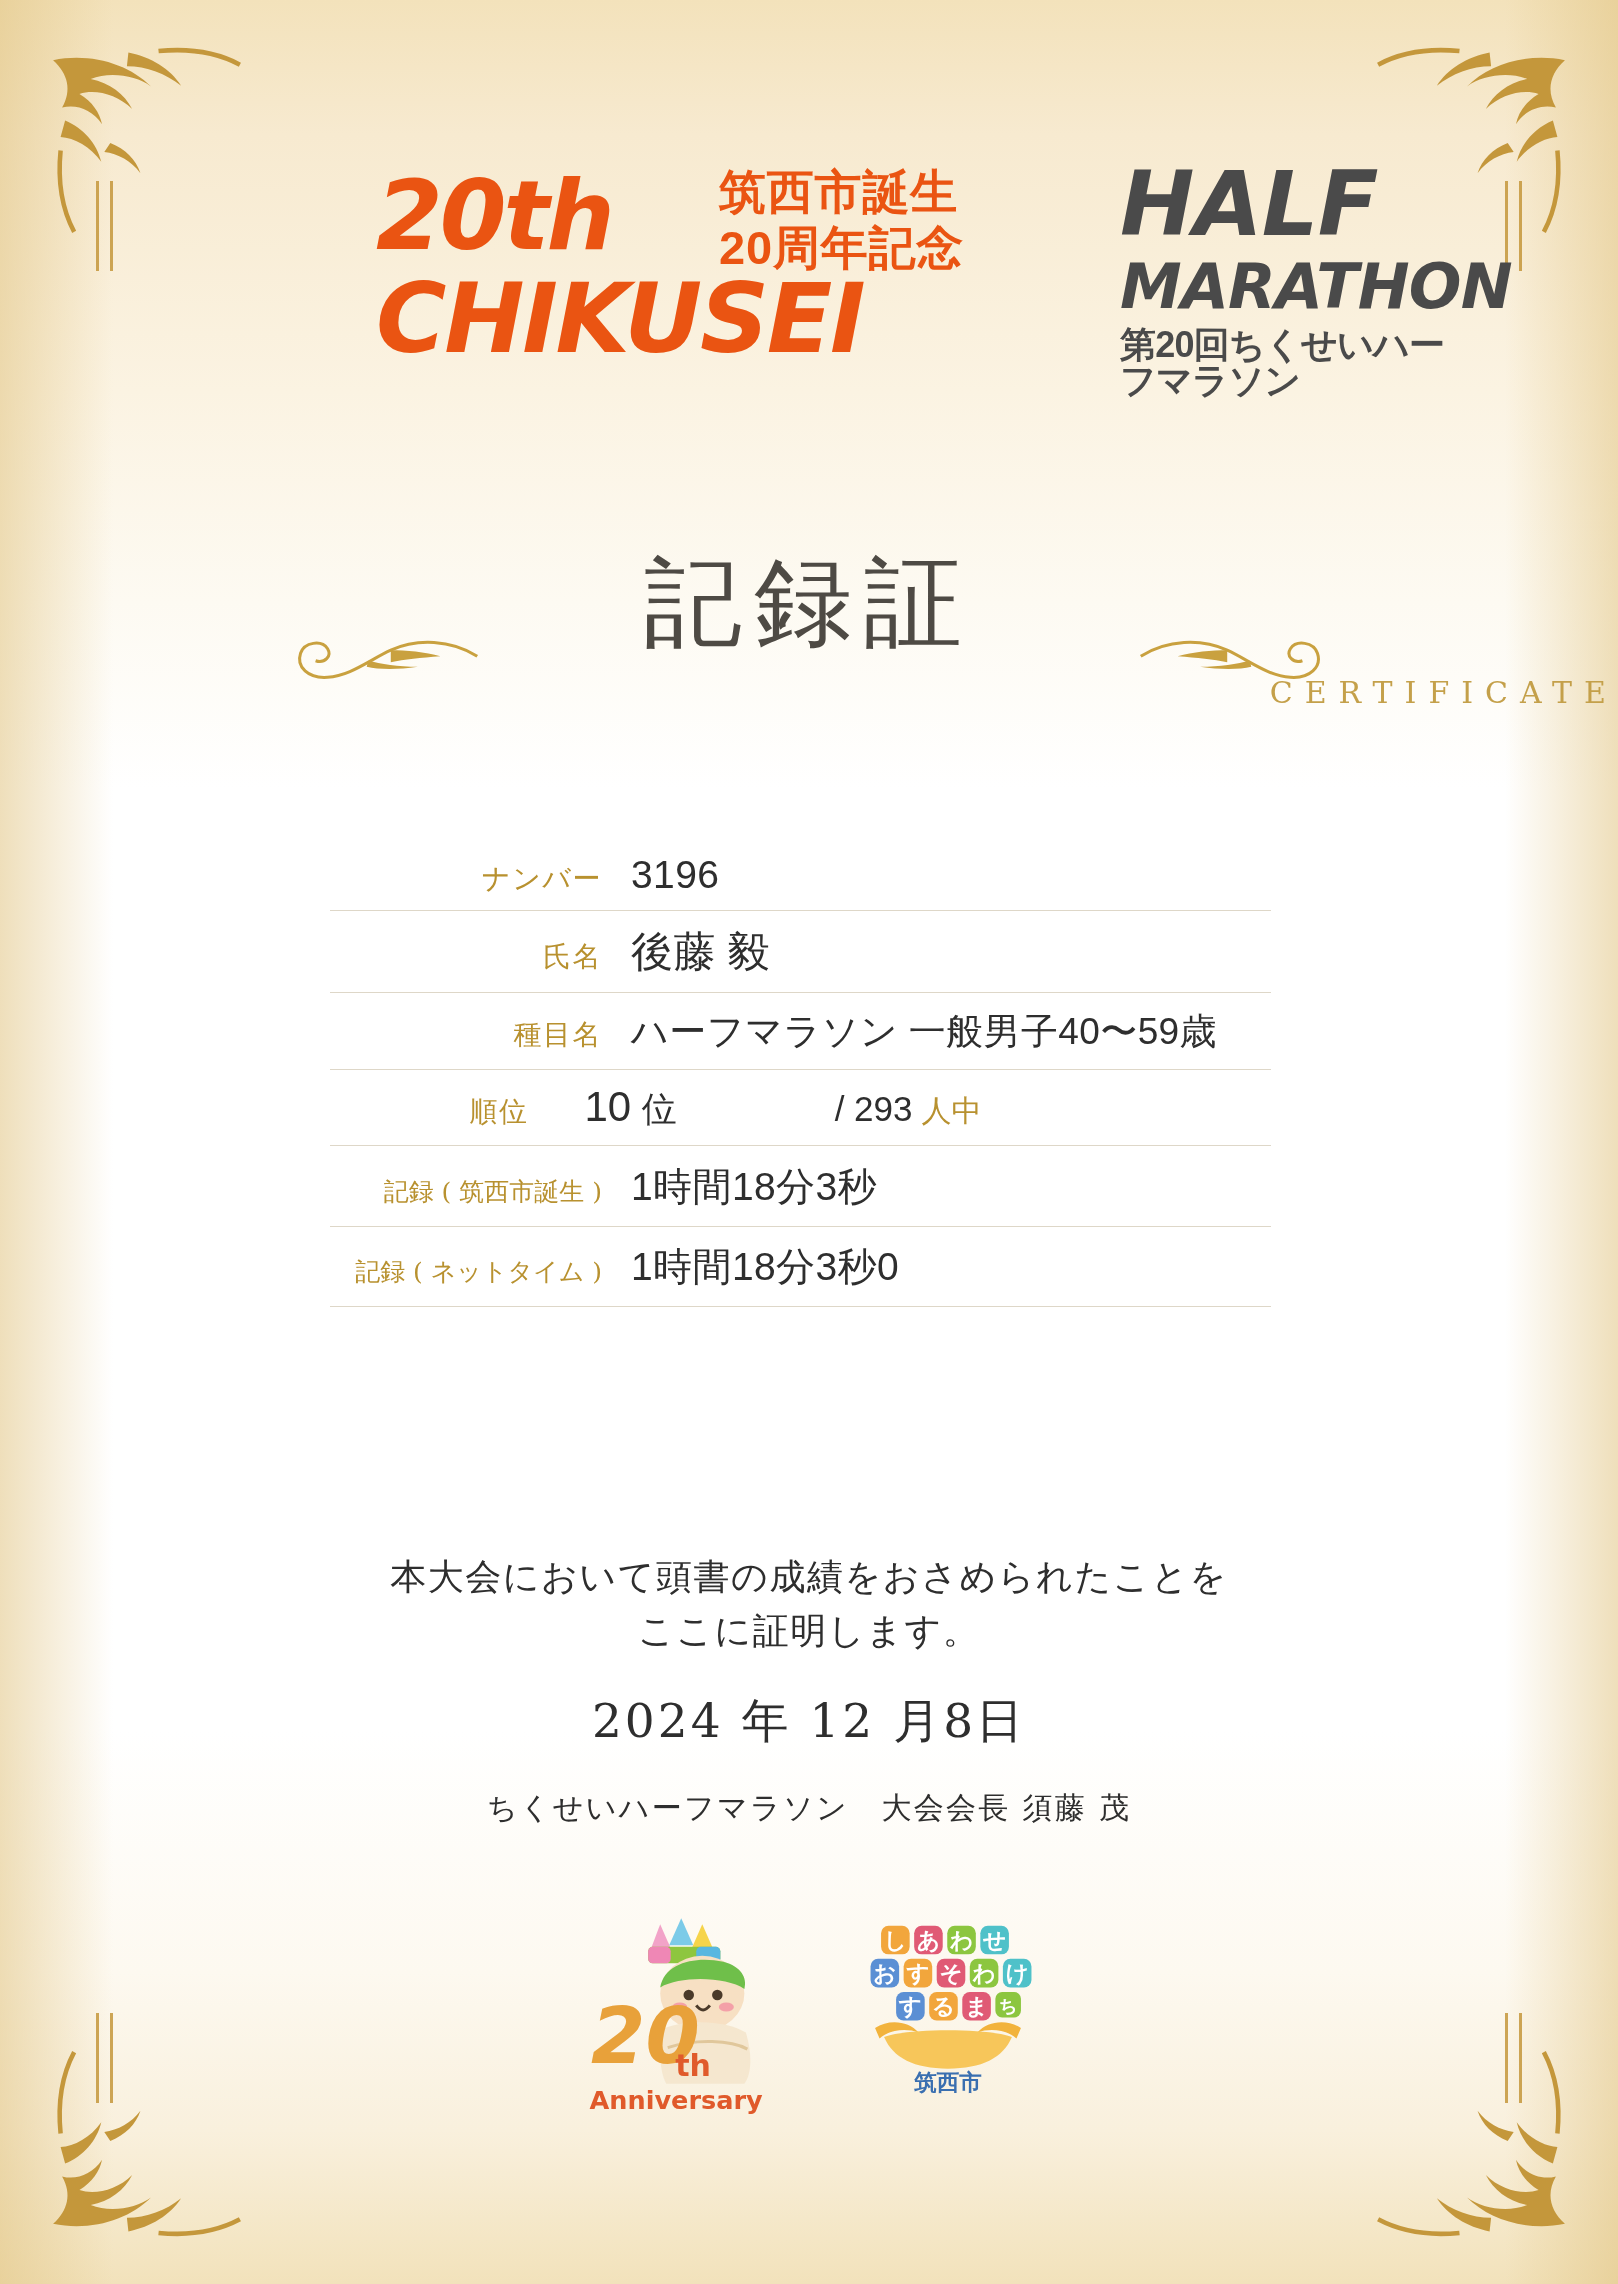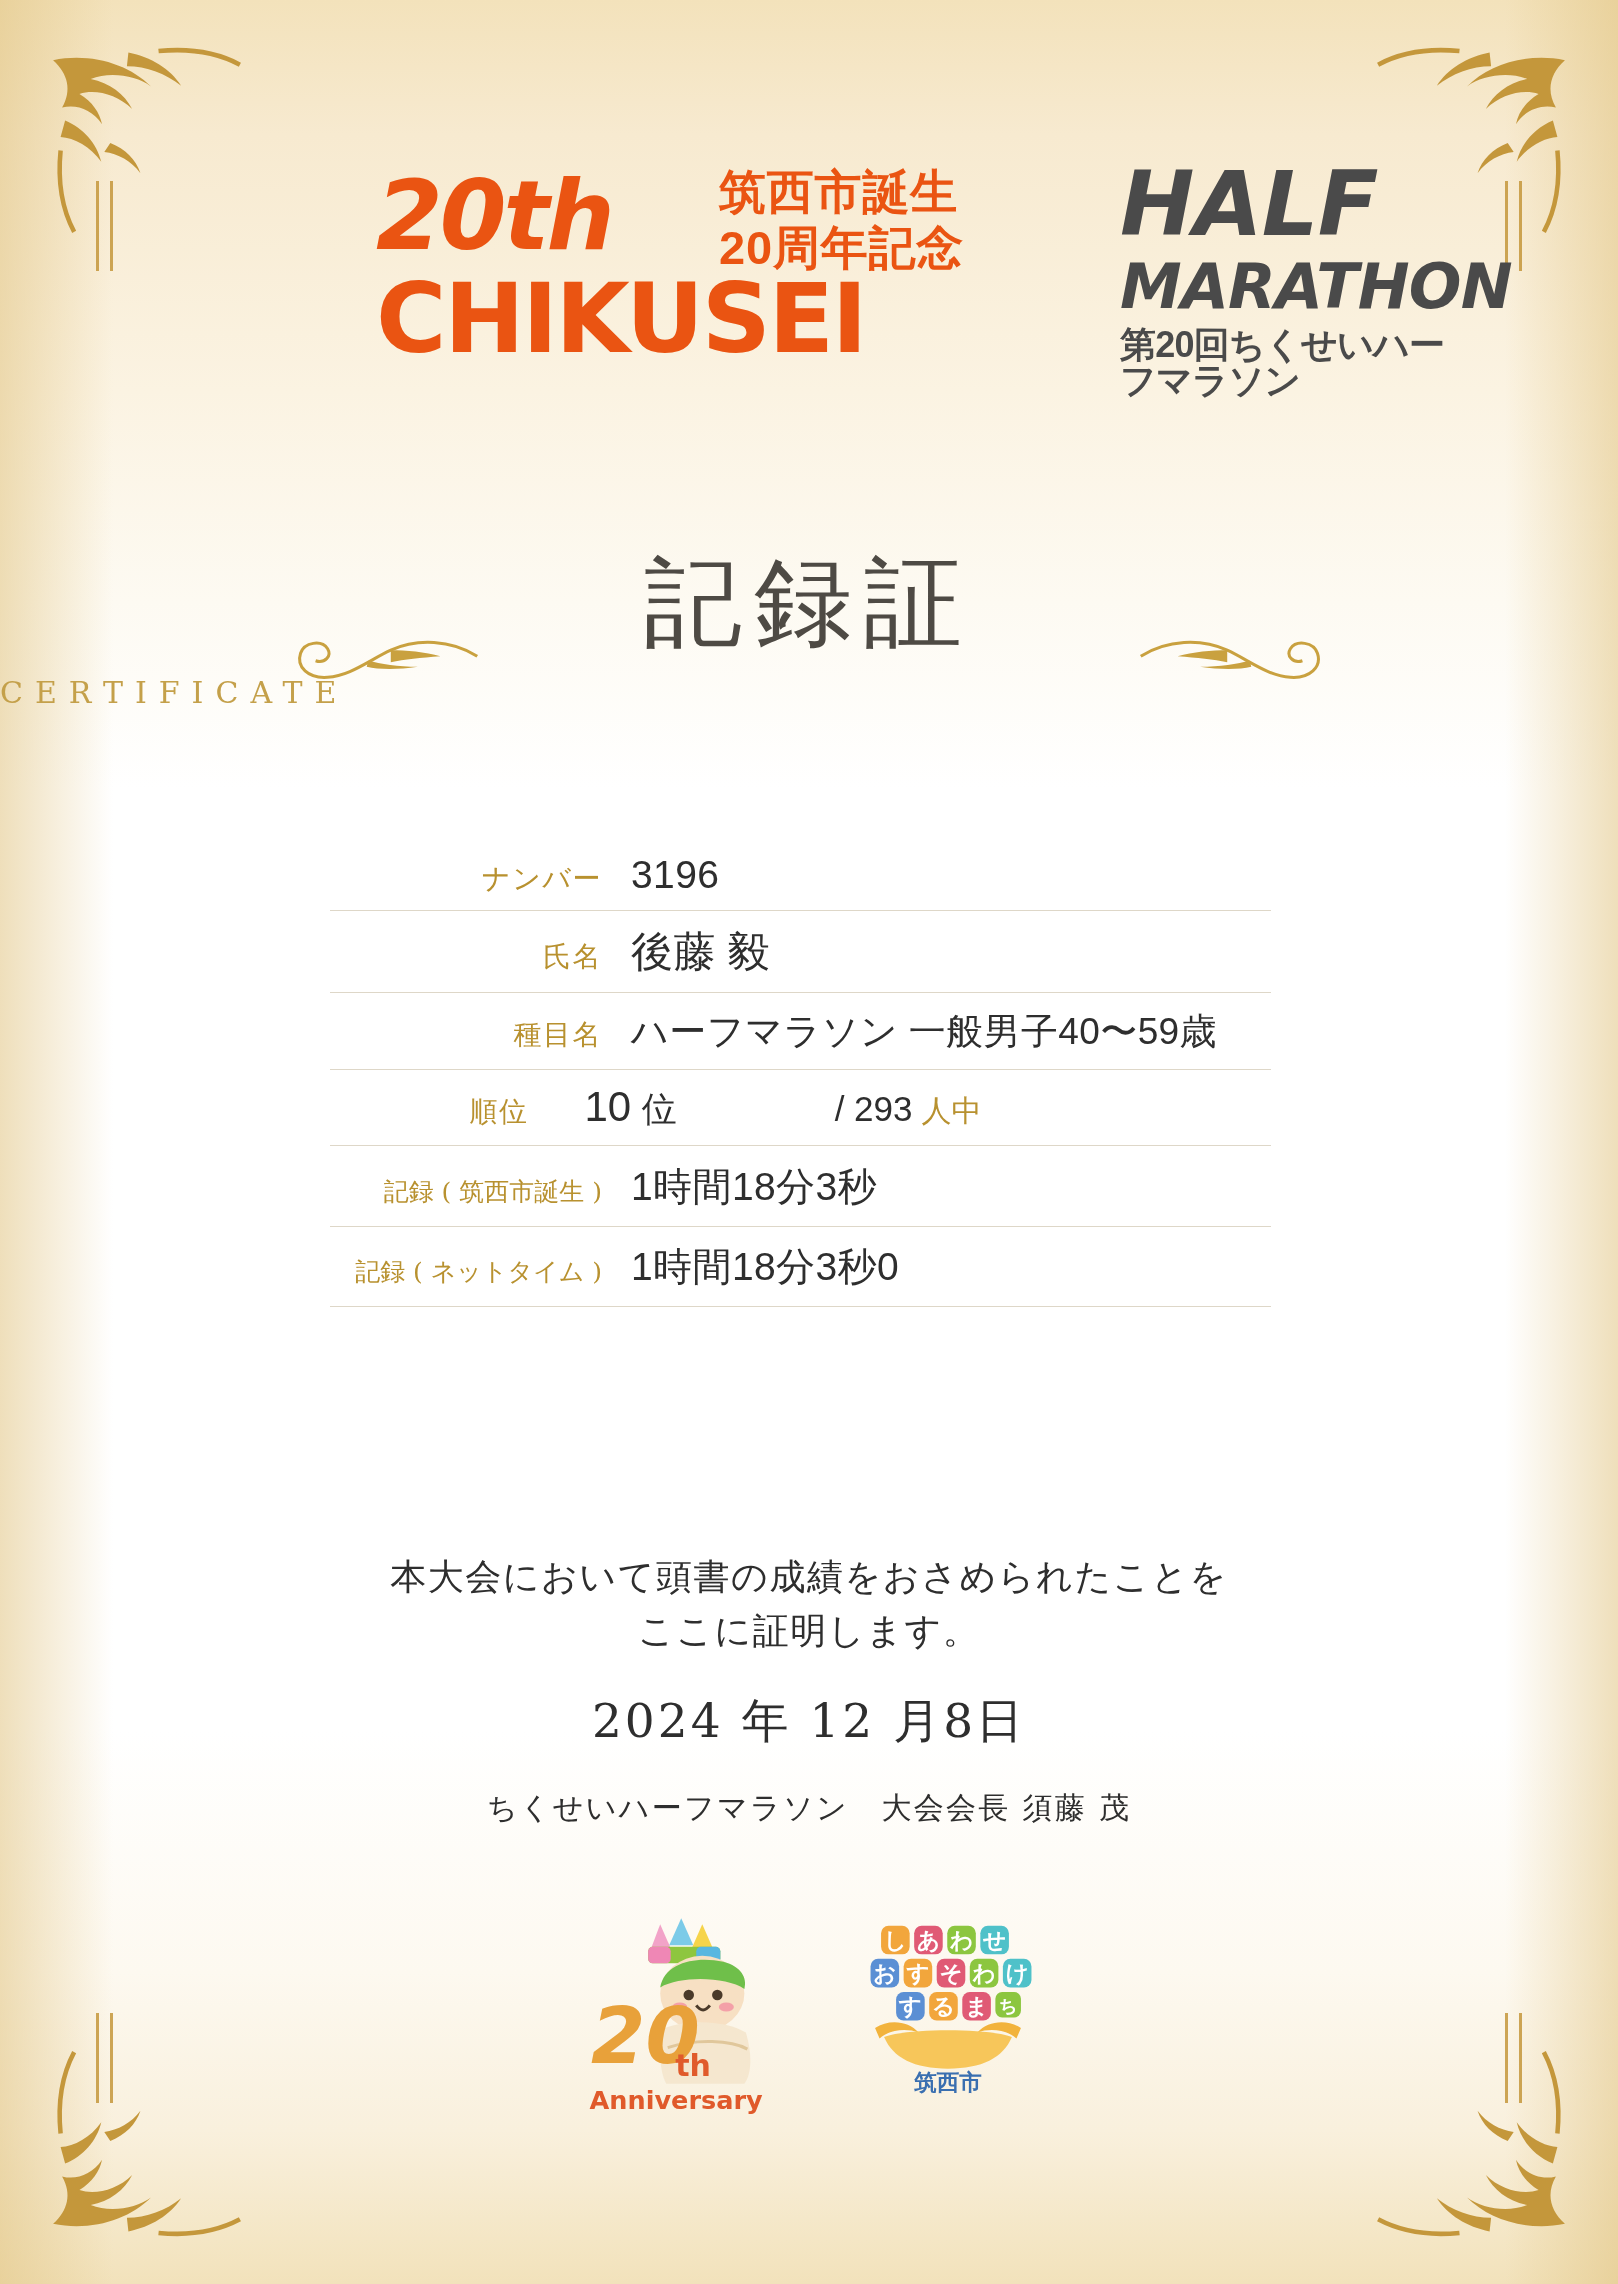--- a/index.html
+++ b/index.html
@@ -85,20 +85,21 @@
   }
   .logo-chikusei {
     position: absolute;
     left: 218px;
     top: 111px;
     font-family: "DejaVu Sans", sans-serif;
     font-weight: bold;
     font-size: 96px;
     letter-spacing: -2.3px;
     color: #ea5412;
+    font-style: italic;
     line-height: 1;
   }
   .logo-jp1 {
     position: absolute;
     left: 561px;
     top: 6px;
     font-size: 47px;
     font-weight: bold;
     color: #ea5412;
     letter-spacing: 0.8px;
@@ -164,21 +165,21 @@
     color: #4e4a44;
     line-height: 1;
     display: inline-block;
   }
   .cert-sub {
     margin-top: 24px;
     font-family: "DejaVu Serif", serif;
     font-size: 30px;
     letter-spacing: 12px;
     color: #c4a04a;
-    text-align: left;
+    text-align: right;
   }
   .flourish {
     position: absolute;
     top: 617px;
     width: 203px;
     height: 83px;
     color: #c9a13f;
   }
   .flourish svg { width: 100%; height: 100%; }
   .flourish-left { left: 278px; }

